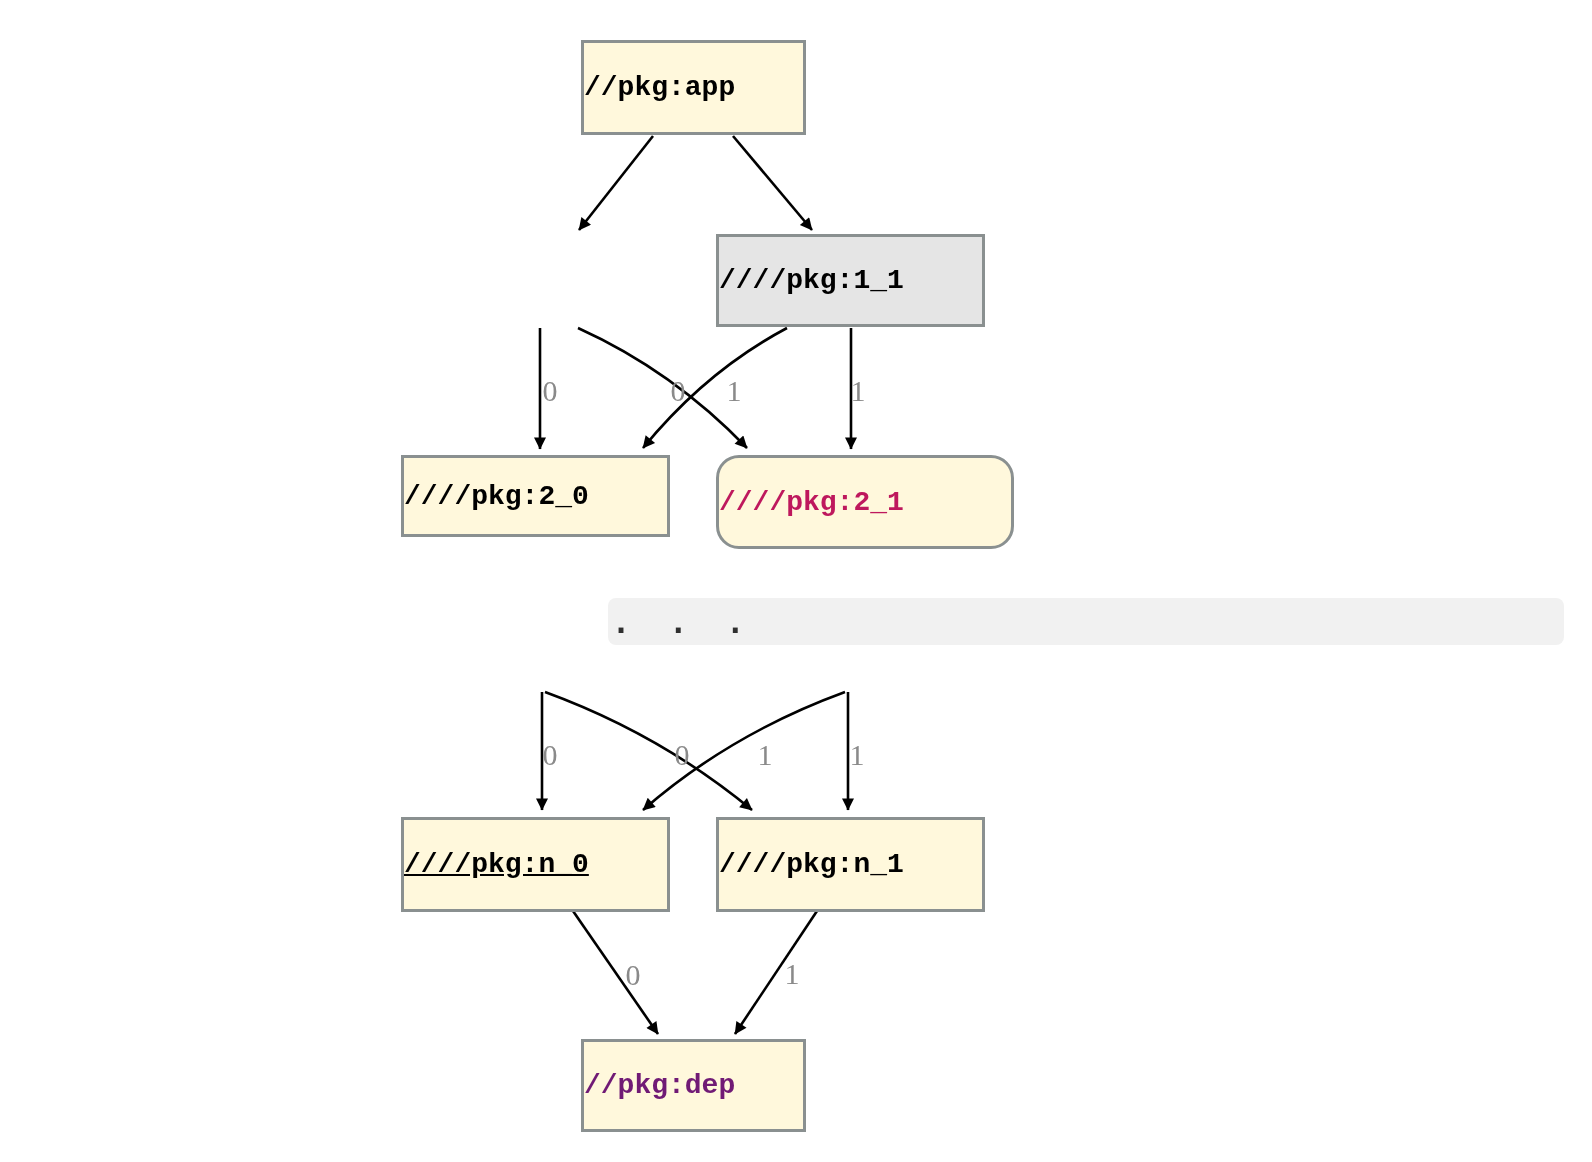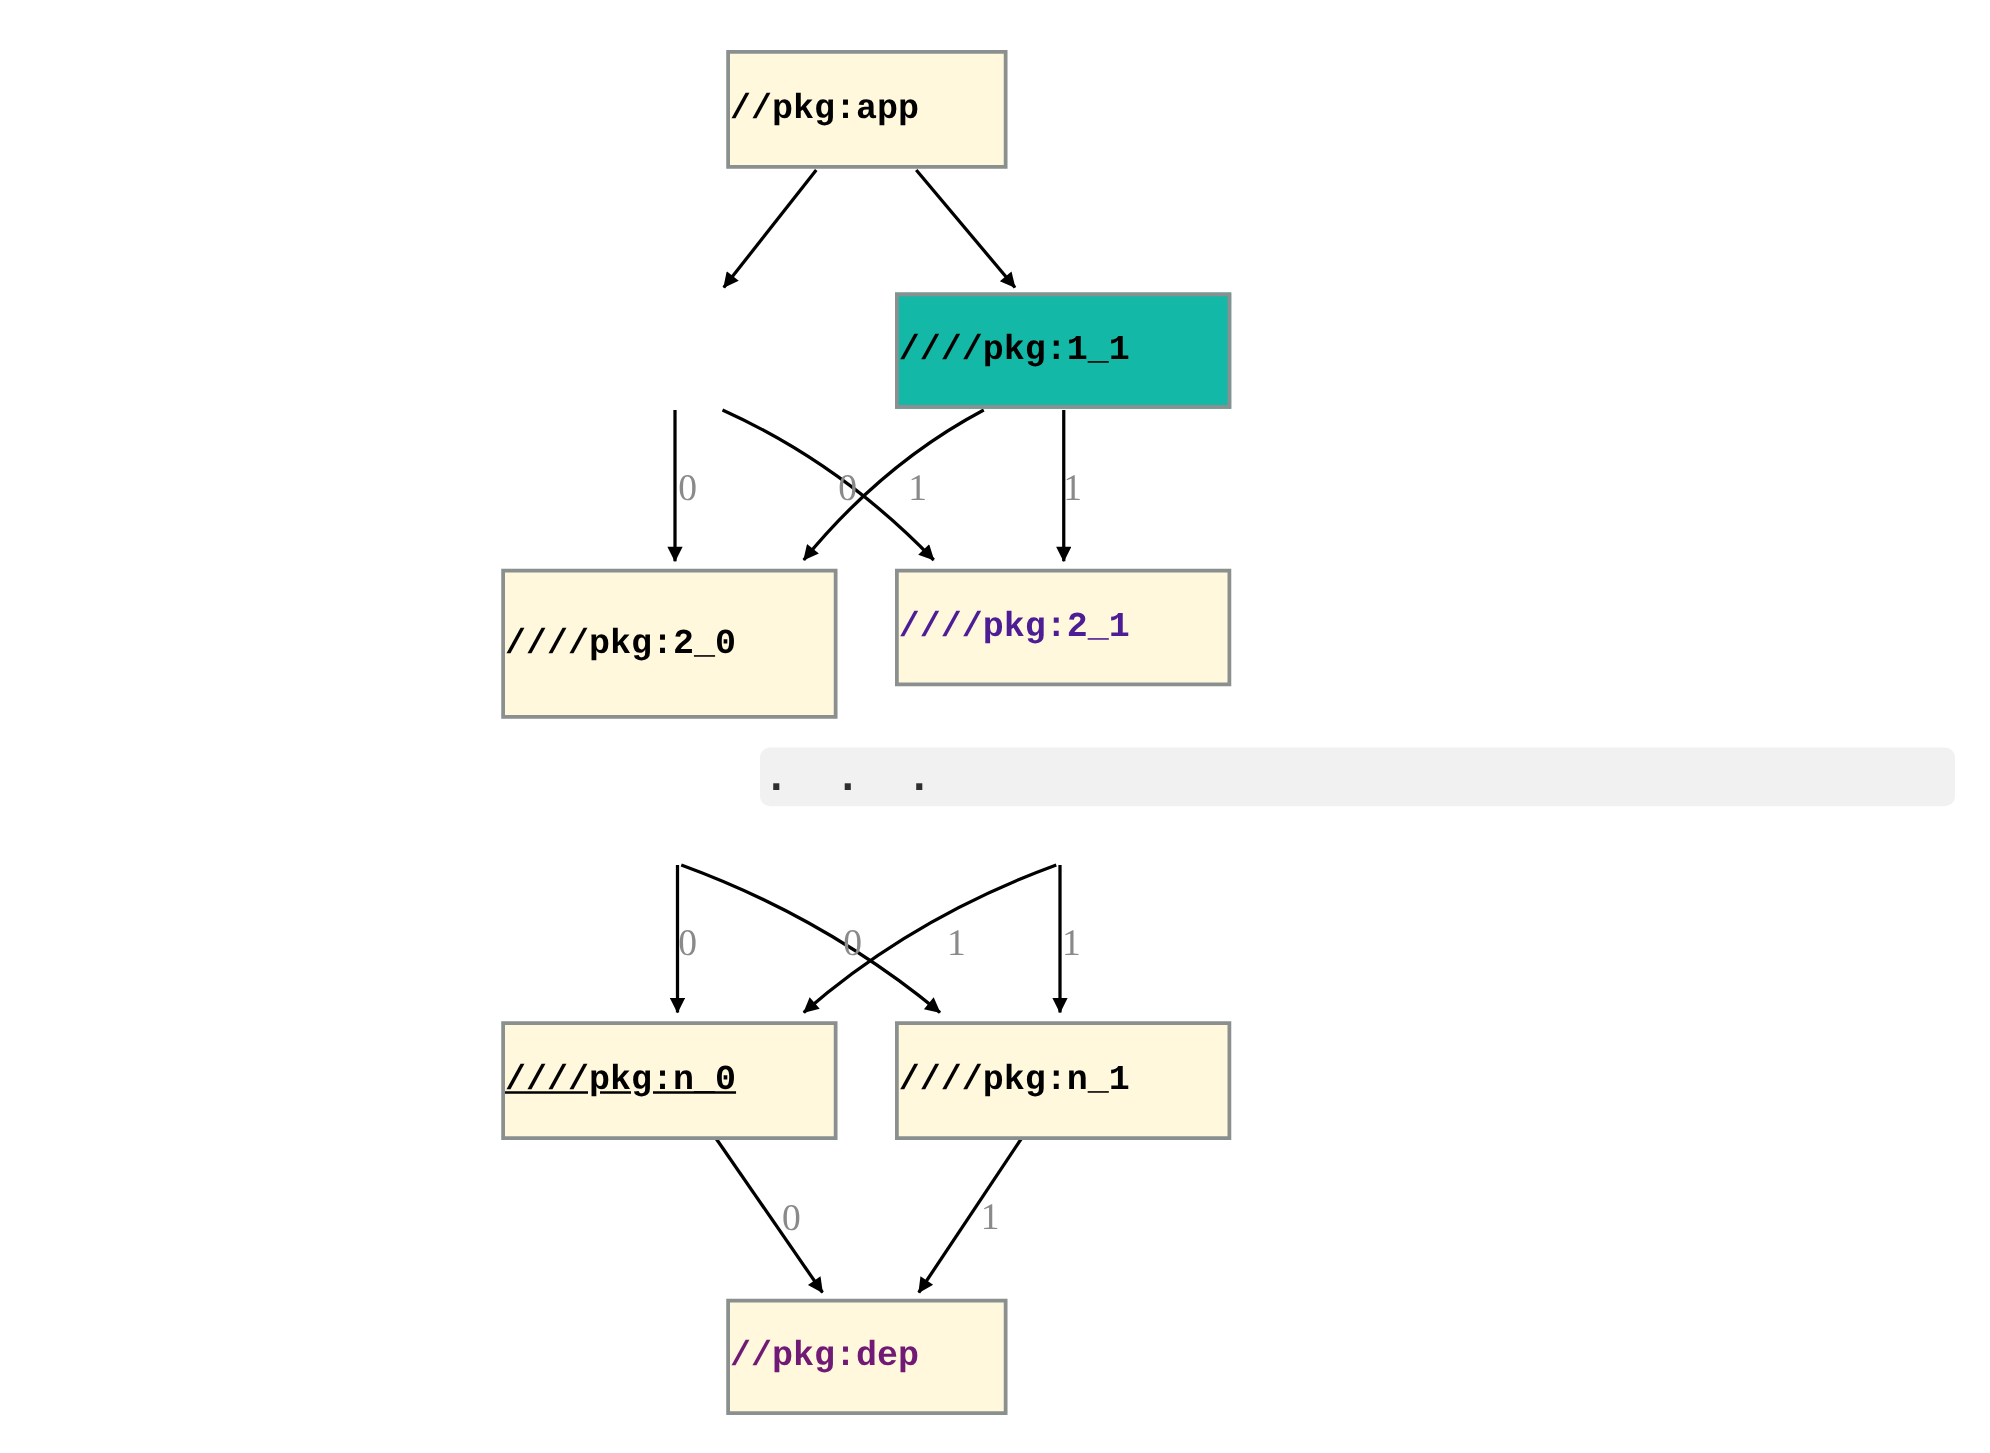--- a/index.html
+++ b/index.html
@@ -50,23 +50,23 @@
         <path d="M848,692 L848,810" class="edge" marker-end="url(#arrow)" style="stroke: rgb(0, 0, 0);"></path>
         <path d="M573,911 L658,1034" class="edge" marker-end="url(#arrow)" style="stroke: rgb(0, 0, 0);"></path>
         <path d="M817,911 L735,1034" class="edge" marker-end="url(#arrow)" style="stroke: rgb(0, 0, 0);"></path>
       </g>
   </svg>
 
   <div id="band" style="background: rgb(241, 241, 241);">
     <span style="color: rgb(47, 47, 47);">.  .  .</span>
   </div>
 <div class="gnode" style="left: 581px; top: 40px; width: 225px; height: 95px; background: rgb(255, 248, 220); border-color: rgb(138, 144, 144); color: rgb(0, 0, 0);"><span>//pkg:app</span></div>
-    <div class="gnode" style="left: 716px; top: 234px; width: 269px; height: 93px; background: #14b8a6; border-color: rgb(138, 144, 144); color: rgb(0, 0, 0);"><span>////pkg:1_1</span></div>
-    <div class="gnode" style="left: 401px; top: 455px; width: 269px; height: 120px; background: rgb(255, 248, 220); border-color: rgb(138, 144, 144); color: rgb(0, 0, 0);"><span>////pkg:2_0</span></div>
-    <div class="gnode" style="left: 716px; top: 455px; width: 269px; height: 94px; background: rgb(255, 248, 220); border-color: rgb(138, 144, 144); color: #4c1d95;"><span>////pkg:2_1</span></div>
+    <div class="gnode" style="left: 716px; top: 234px; width: 269px; height: 93px; background: #e5e5e5; border-color: rgb(138, 144, 144); color: rgb(0, 0, 0);"><span>////pkg:1_1</span></div>
+    <div class="gnode" style="left: 401px; top: 455px; width: 269px; height: 82px; background: rgb(255, 248, 220); border-color: rgb(138, 144, 144); color: rgb(0, 0, 0);"><span>////pkg:2_0</span></div>
+    <div class="gnode" style="left: 716px; top: 455px; width: 298px; height: 94px; background: rgb(255, 248, 220); border-color: rgb(138, 144, 144); color: #be185d; border-radius: 23px;"><span>////pkg:2_1</span></div>
     <div class="gnode" style="left: 401px; top: 817px; width: 269px; height: 95px; background: rgb(255, 248, 220); border-color: rgb(138, 144, 144); color: rgb(0, 0, 0); text-decoration: underline;"><span>////pkg:n_0</span></div>
     <div class="gnode" style="left: 716px; top: 817px; width: 269px; height: 95px; background: rgb(255, 248, 220); border-color: rgb(138, 144, 144); color: rgb(0, 0, 0);"><span>////pkg:n_1</span></div>
     <div class="gnode" style="left: 581px; top: 1039px; width: 225px; height: 93px; background: rgb(255, 248, 220); border-color: rgb(138, 144, 144); color: #701a75;"><span>//pkg:dep</span></div>
     <div class="elabel" style="left: 550px; top: 391px; color: rgb(138, 138, 138);">0</div>
     <div class="elabel" style="left: 678px; top: 391px; color: rgb(138, 138, 138);">0</div>
     <div class="elabel" style="left: 734px; top: 391px; color: rgb(138, 138, 138);">1</div>
     <div class="elabel" style="left: 858px; top: 391px; color: rgb(138, 138, 138);">1</div>
     <div class="elabel" style="left: 550px; top: 755px; color: rgb(138, 138, 138);">0</div>
     <div class="elabel" style="left: 682px; top: 755px; color: rgb(138, 138, 138);">0</div>
     <div class="elabel" style="left: 765px; top: 755px; color: rgb(138, 138, 138);">1</div>

